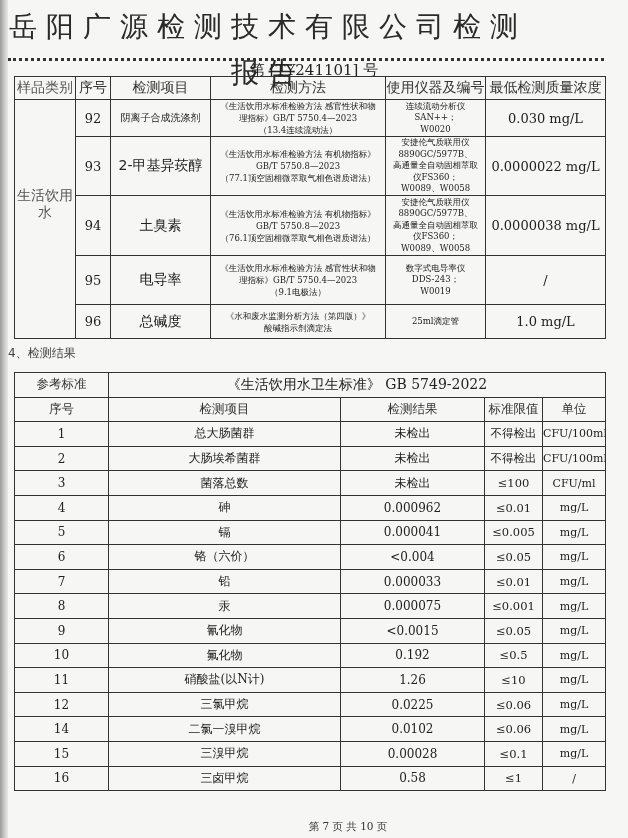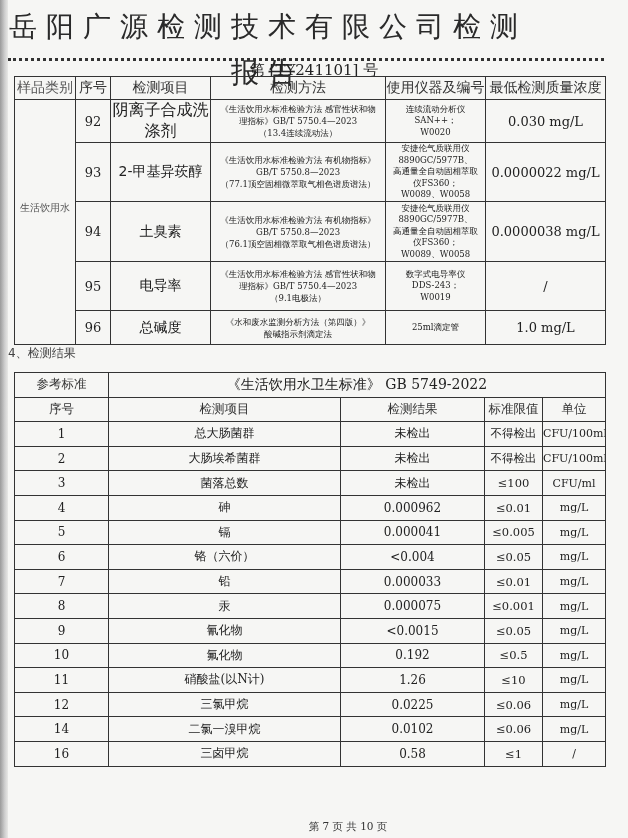--- a/index.html
+++ b/index.html
@@ -29,25 +29,25 @@
   table { border-collapse:collapse; position:absolute; table-layout:fixed; }
   td, th {
     border:1px solid #333; text-align:center; vertical-align:middle;
     padding:0; font-weight:normal; overflow:hidden;
   }
   #t1 { left:14px; top:76px; width:591px; border:1.5px solid #333; }
   #t1 th { font-size:14px; height:22px; color:#333; font-family:"DejaVu Sans","Liberation Sans",sans-serif; }
   #t1 td { font-size:12px; }
   #t1 td.seq { font-size:13px; }
   #t1 td.item { font-size:14px; font-family:"DejaVu Sans","Liberation Sans",sans-serif; }
-  #t1 td.item.small { font-size:16px; }
+  #t1 td.item.small { font-size:10px; }
   #t1 td.method { font-size:8.5px; line-height:12px; }
   #t1 td.inst { font-size:8.5px; line-height:11.5px; }
   #t1 td.conc { font-size:13px; }
-  #t1 td.cat { font-size:10px; line-height:17px; color:#555; font-family:"DejaVu Sans","Liberation Sans",sans-serif; }
+  #t1 td.cat { font-size:14px; line-height:17px; color:#555; font-family:"DejaVu Sans","Liberation Sans",sans-serif; }
   .section {
     position:absolute; left:8px; top:345px; font-size:12px;
     font-family:"DejaVu Sans","Liberation Sans",sans-serif; color:#444;
   }
   #t2 { left:14px; top:372px; width:591px; border:1.5px solid #333; }
   #t2 td { font-size:12px; height:23.6px; }
   #t2 td.hd { font-family:"DejaVu Sans","Liberation Sans",sans-serif; font-size:12.5px; color:#333; }
   #t2 td.lim { font-size:11.5px; }
   #t2 td.unit { font-size:11px; }
   .footer {
@@ -278,20 +278,27 @@
         <td class="unit">mg/L</td>
       </tr>
       <tr>
         <td>14</td>
         <td>二氯一溴甲烷</td>
         <td>0.0102</td>
         <td class="lim">≤0.06</td>
         <td class="unit">mg/L</td>
       </tr>
       <tr>
+        <td>15</td>
+        <td>三溴甲烷</td>
+        <td>0.00028</td>
+        <td class="lim">≤0.1</td>
+        <td class="unit">mg/L</td>
+      </tr>
+      <tr>
         <td>16</td>
         <td>三卤甲烷</td>
         <td>0.58</td>
         <td class="lim">≤1</td>
         <td class="unit">/</td>
       </tr>
     </tbody>
 </table>
 
 <div class="footer">第 7 页  共 10 页</div>

